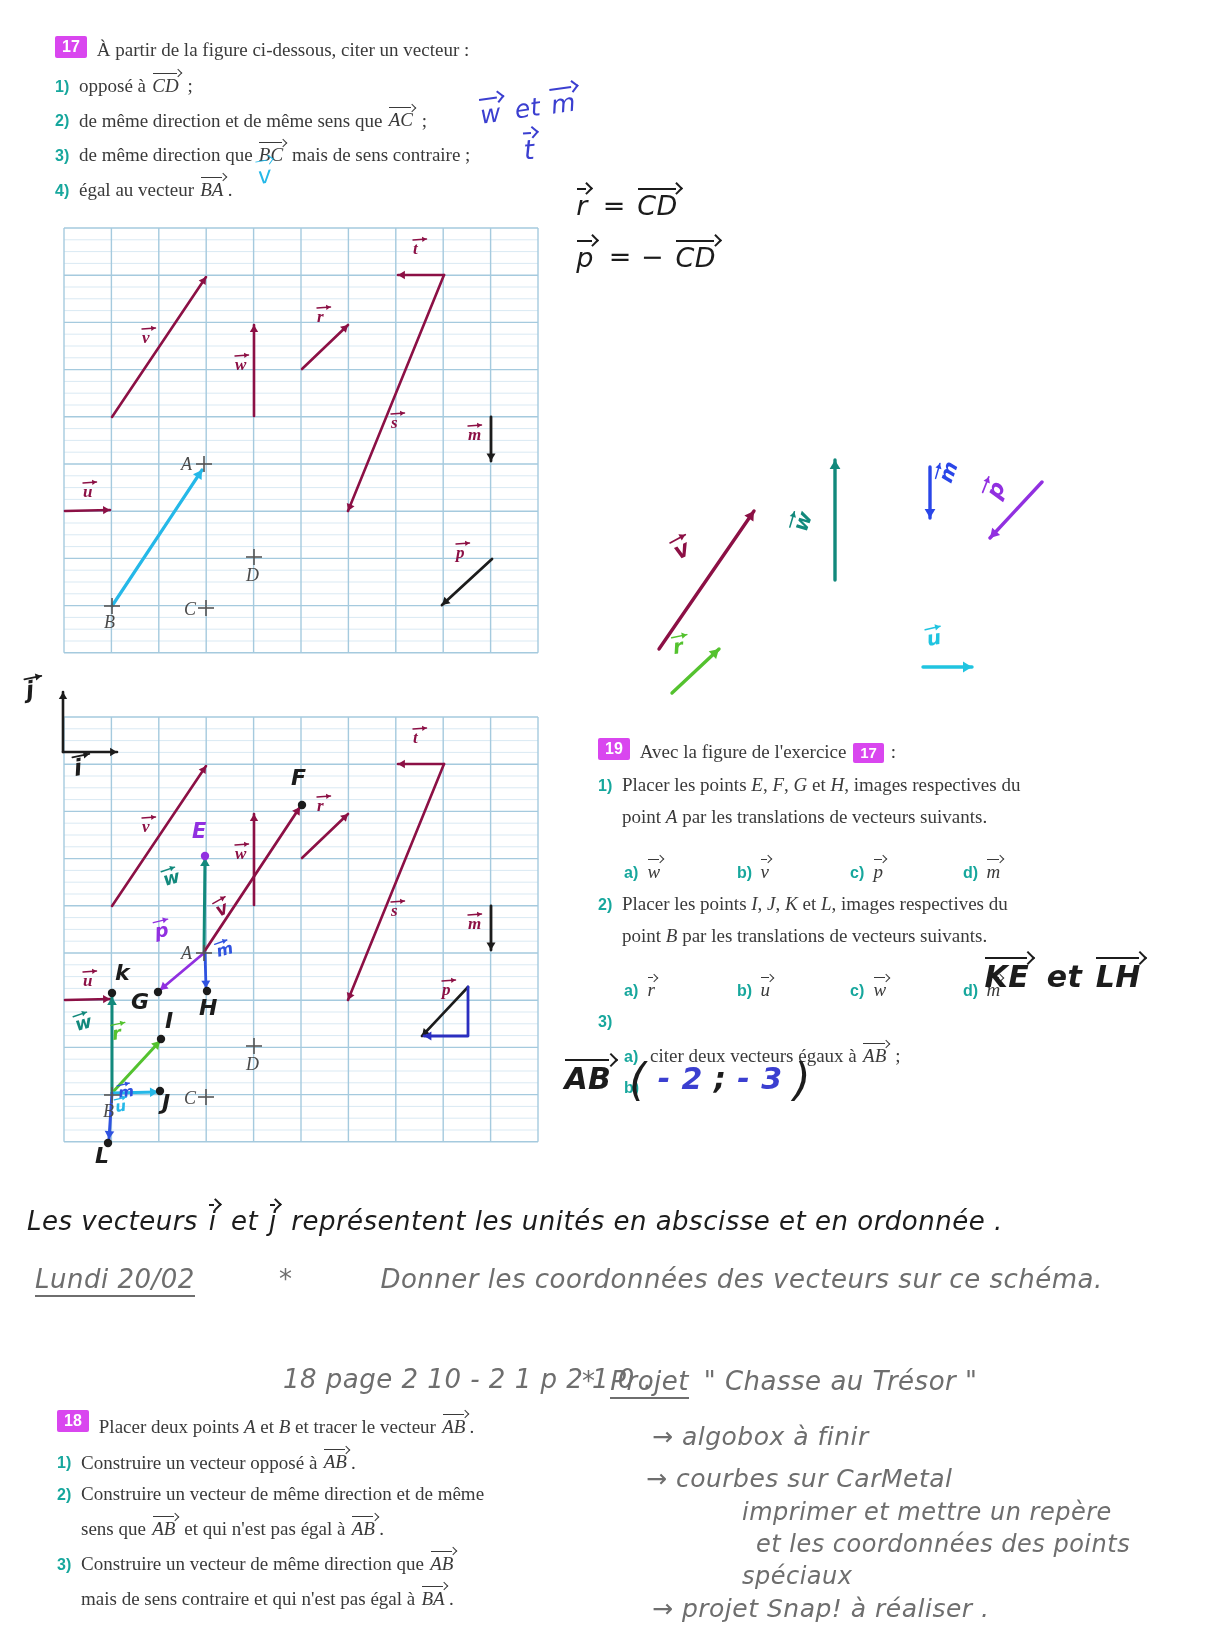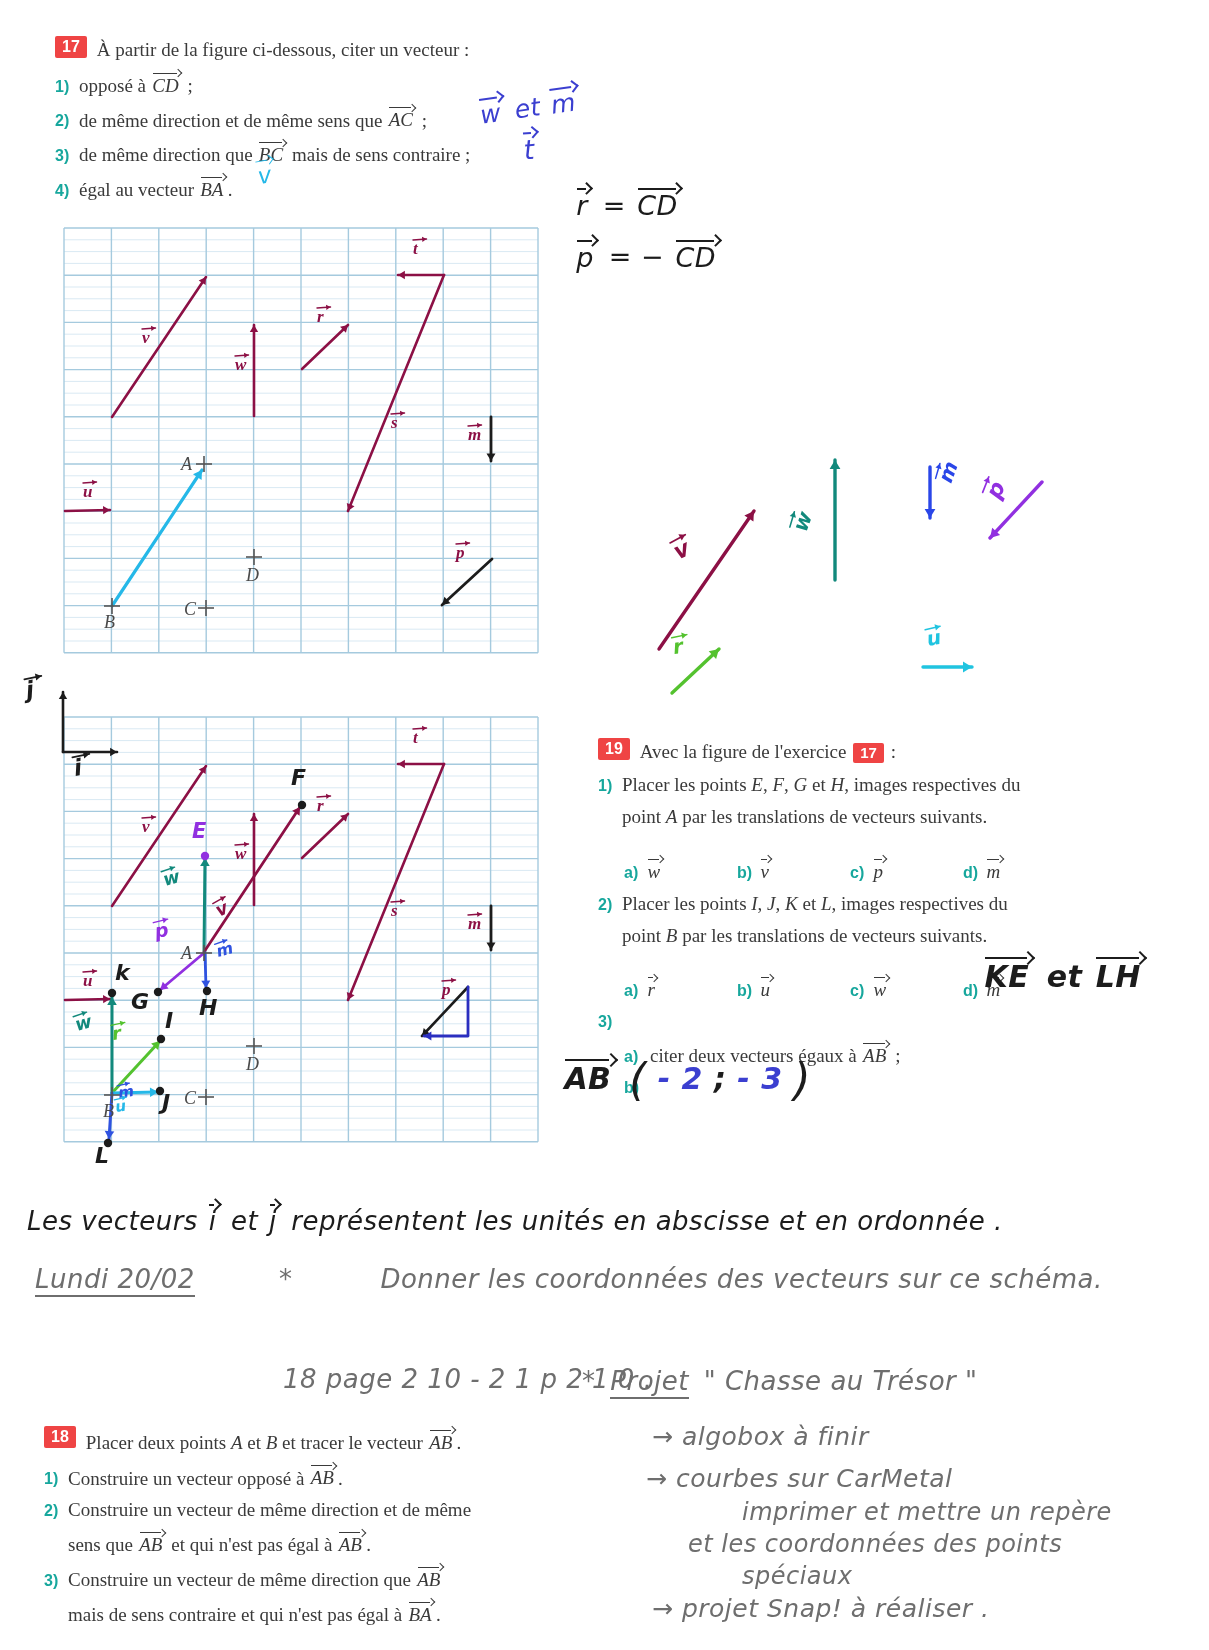--- a/index.html
+++ b/index.html
@@ -2,21 +2,21 @@
 <html><head>
 <meta charset="utf-8">
 <style>
   html,body{margin:0;padding:0;background:#fff;}
   .page{position:relative;width:1209px;height:1650px;background:#ffffff;overflow:hidden;
         font-family:"Liberation Serif",serif;color:#3a3a3a;}
   .abs{position:absolute;}
   
   .ex{font-size:19px;line-height:31px;color:#3a3a3a;}
   .ex-title{display:flex;align-items:flex-start;gap:10px;font-size:19px;margin-bottom:2px;}
-  .badge{display:inline-block;background:#ef4444;color:#fff;font-family:"Liberation Sans",sans-serif;
+  .badge{display:inline-block;background:#d946ef;color:#fff;font-family:"Liberation Sans",sans-serif;
          font-weight:bold;font-size:16px;line-height:22px;padding:0 7px;border-radius:2px;flex:0 0 auto;margin-top:2px;}
   .badge.inline{margin:0 2px;line-height:20px;font-size:15px;}
   .num{color:#17a79d;font-family:"Liberation Sans",sans-serif;font-weight:bold;font-size:16px;
        display:inline-block;width:24px;flex:0 0 24px;}
   .iline{display:flex;align-items:baseline;}
   .iline.cont .num{visibility:hidden;}
   .iline.sub{padding-left:26px;}
   .iline.sub .num{width:26px;flex:0 0 26px;}
   .opts{display:flex;padding-left:26px;margin-top:20px;}
   .opt{width:113px;}
@@ -651,25 +651,25 @@
   <div class="abs hand gray" style="left:283px;top:1318px;font-size:26px;margin-top:46px;">18  page 2 10  -  2 1   p 2 1 0 .</div>
 
   <div class="abs hand gray" style="left:582px;top:1366px;font-size:26px;">
     <span>*</span>
     <span class="uline" style="margin:0 6px;">Projet</span>
     <span>" Chasse au Trésor "</span>
   </div>
   <div class="abs hand gray" style="left:652px;top:1422px;font-size:25px;">→  algobox à finir</div>
   <div class="abs hand gray" style="left:646px;top:1464px;font-size:25px;">→  courbes sur CarMetal</div>
   <div class="abs hand gray" style="left:742px;top:1498px;font-size:24px;">imprimer et mettre un repère</div>
-  <div class="abs hand gray" style="left:688px;top:1530px;font-size:24px;">et les coordonnées des points</div>
+  <div class="abs hand gray" style="left:756px;top:1530px;font-size:24px;">et les coordonnées des points</div>
   <div class="abs hand gray" style="left:742px;top:1562px;font-size:24px;">spéciaux</div>
   <div class="abs hand gray" style="left:652px;top:1594px;font-size:25px;">→  projet Snap!  à réaliser .</div>
 
-  <section class="abs ex" style="left:44px;top:1408px;width:515px;margin-top:16px;">
+  <section class="abs ex" style="left:57px;top:1408px;width:515px;">
     <div class="ex-title">
       <span class="badge">18</span>
       <span>Placer deux points <span class="it">A</span> et <span class="it">B</span> et tracer le vecteur <span class="vec">AB</span>.</span>
     </div>
     <div id="ex18-items">
         <div>
           <div class="iline">
             <span class="num">1)</span>
             <span>Construire un vecteur opposé à <span class="vec">AB</span>.</span>
           </div>

